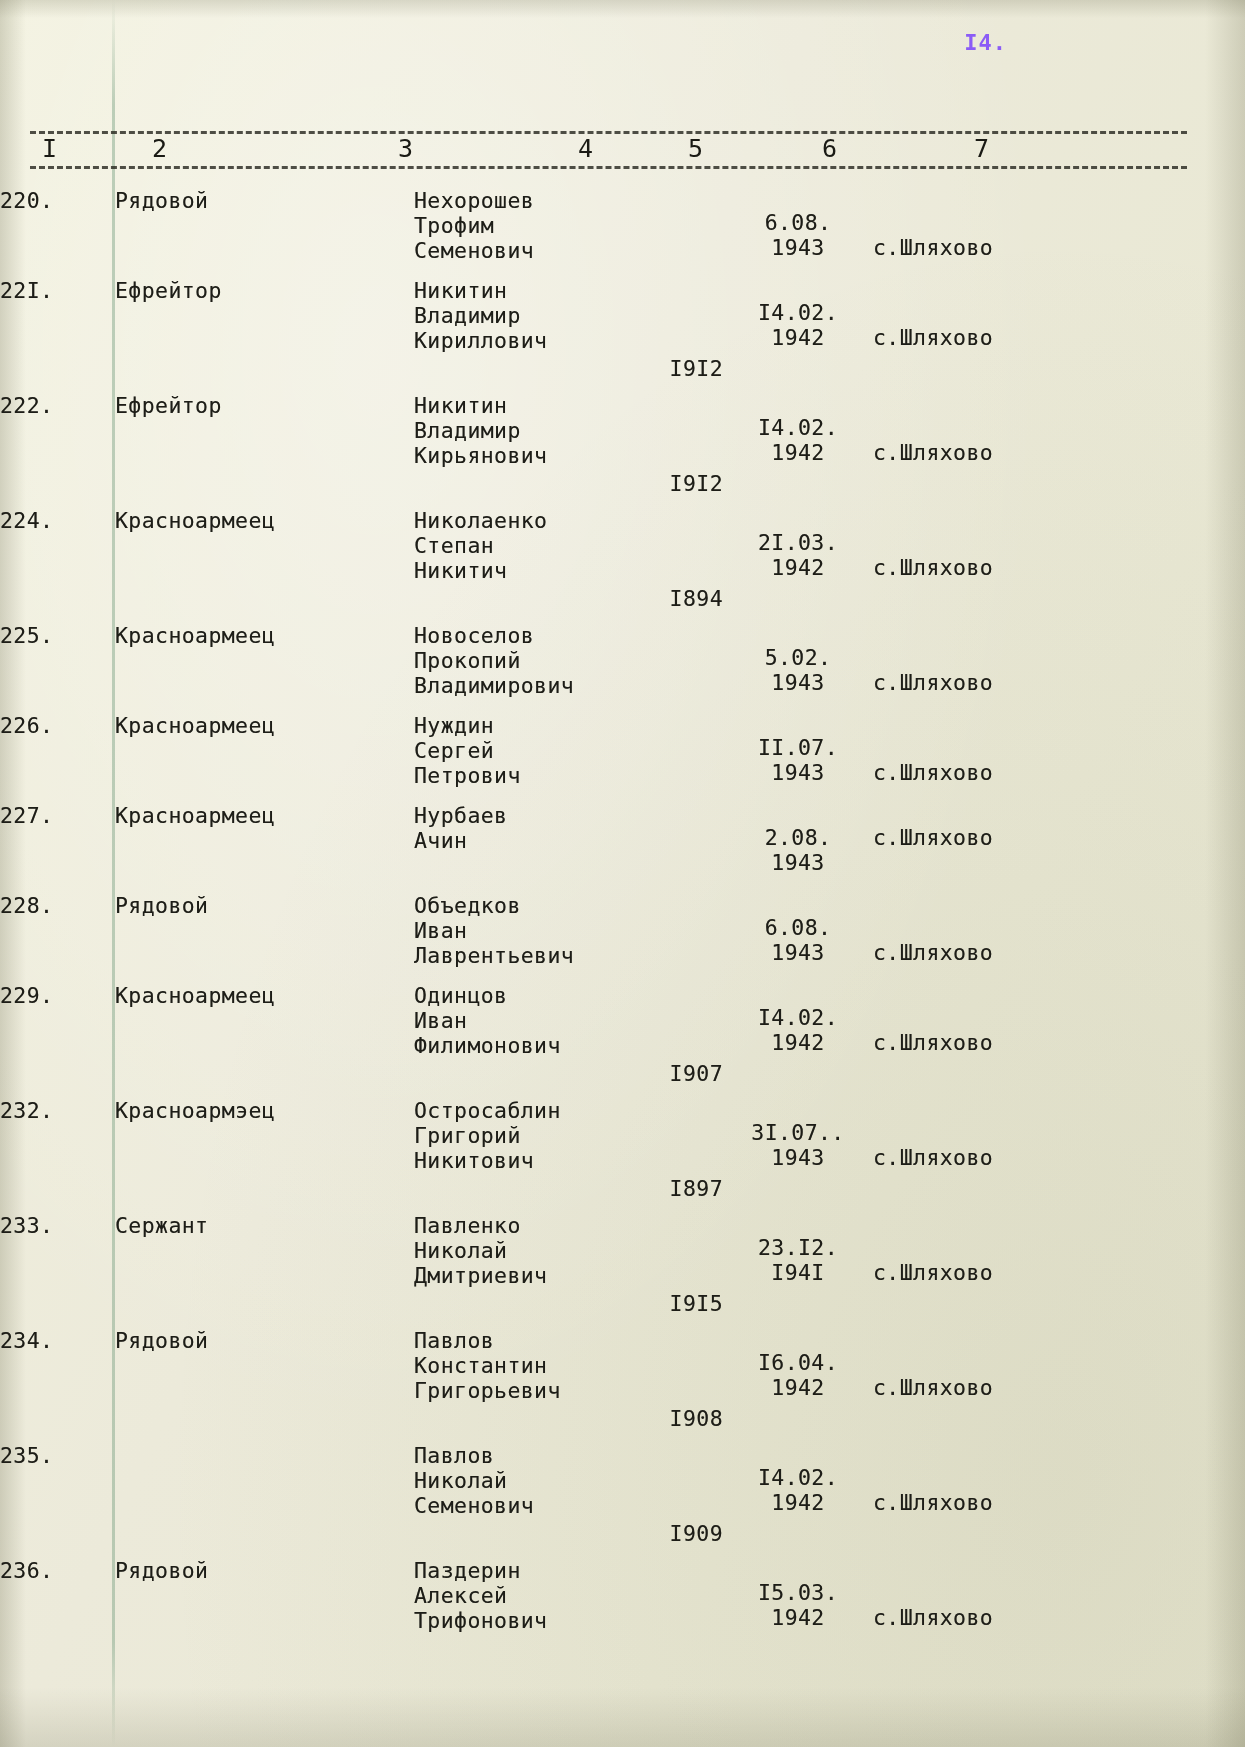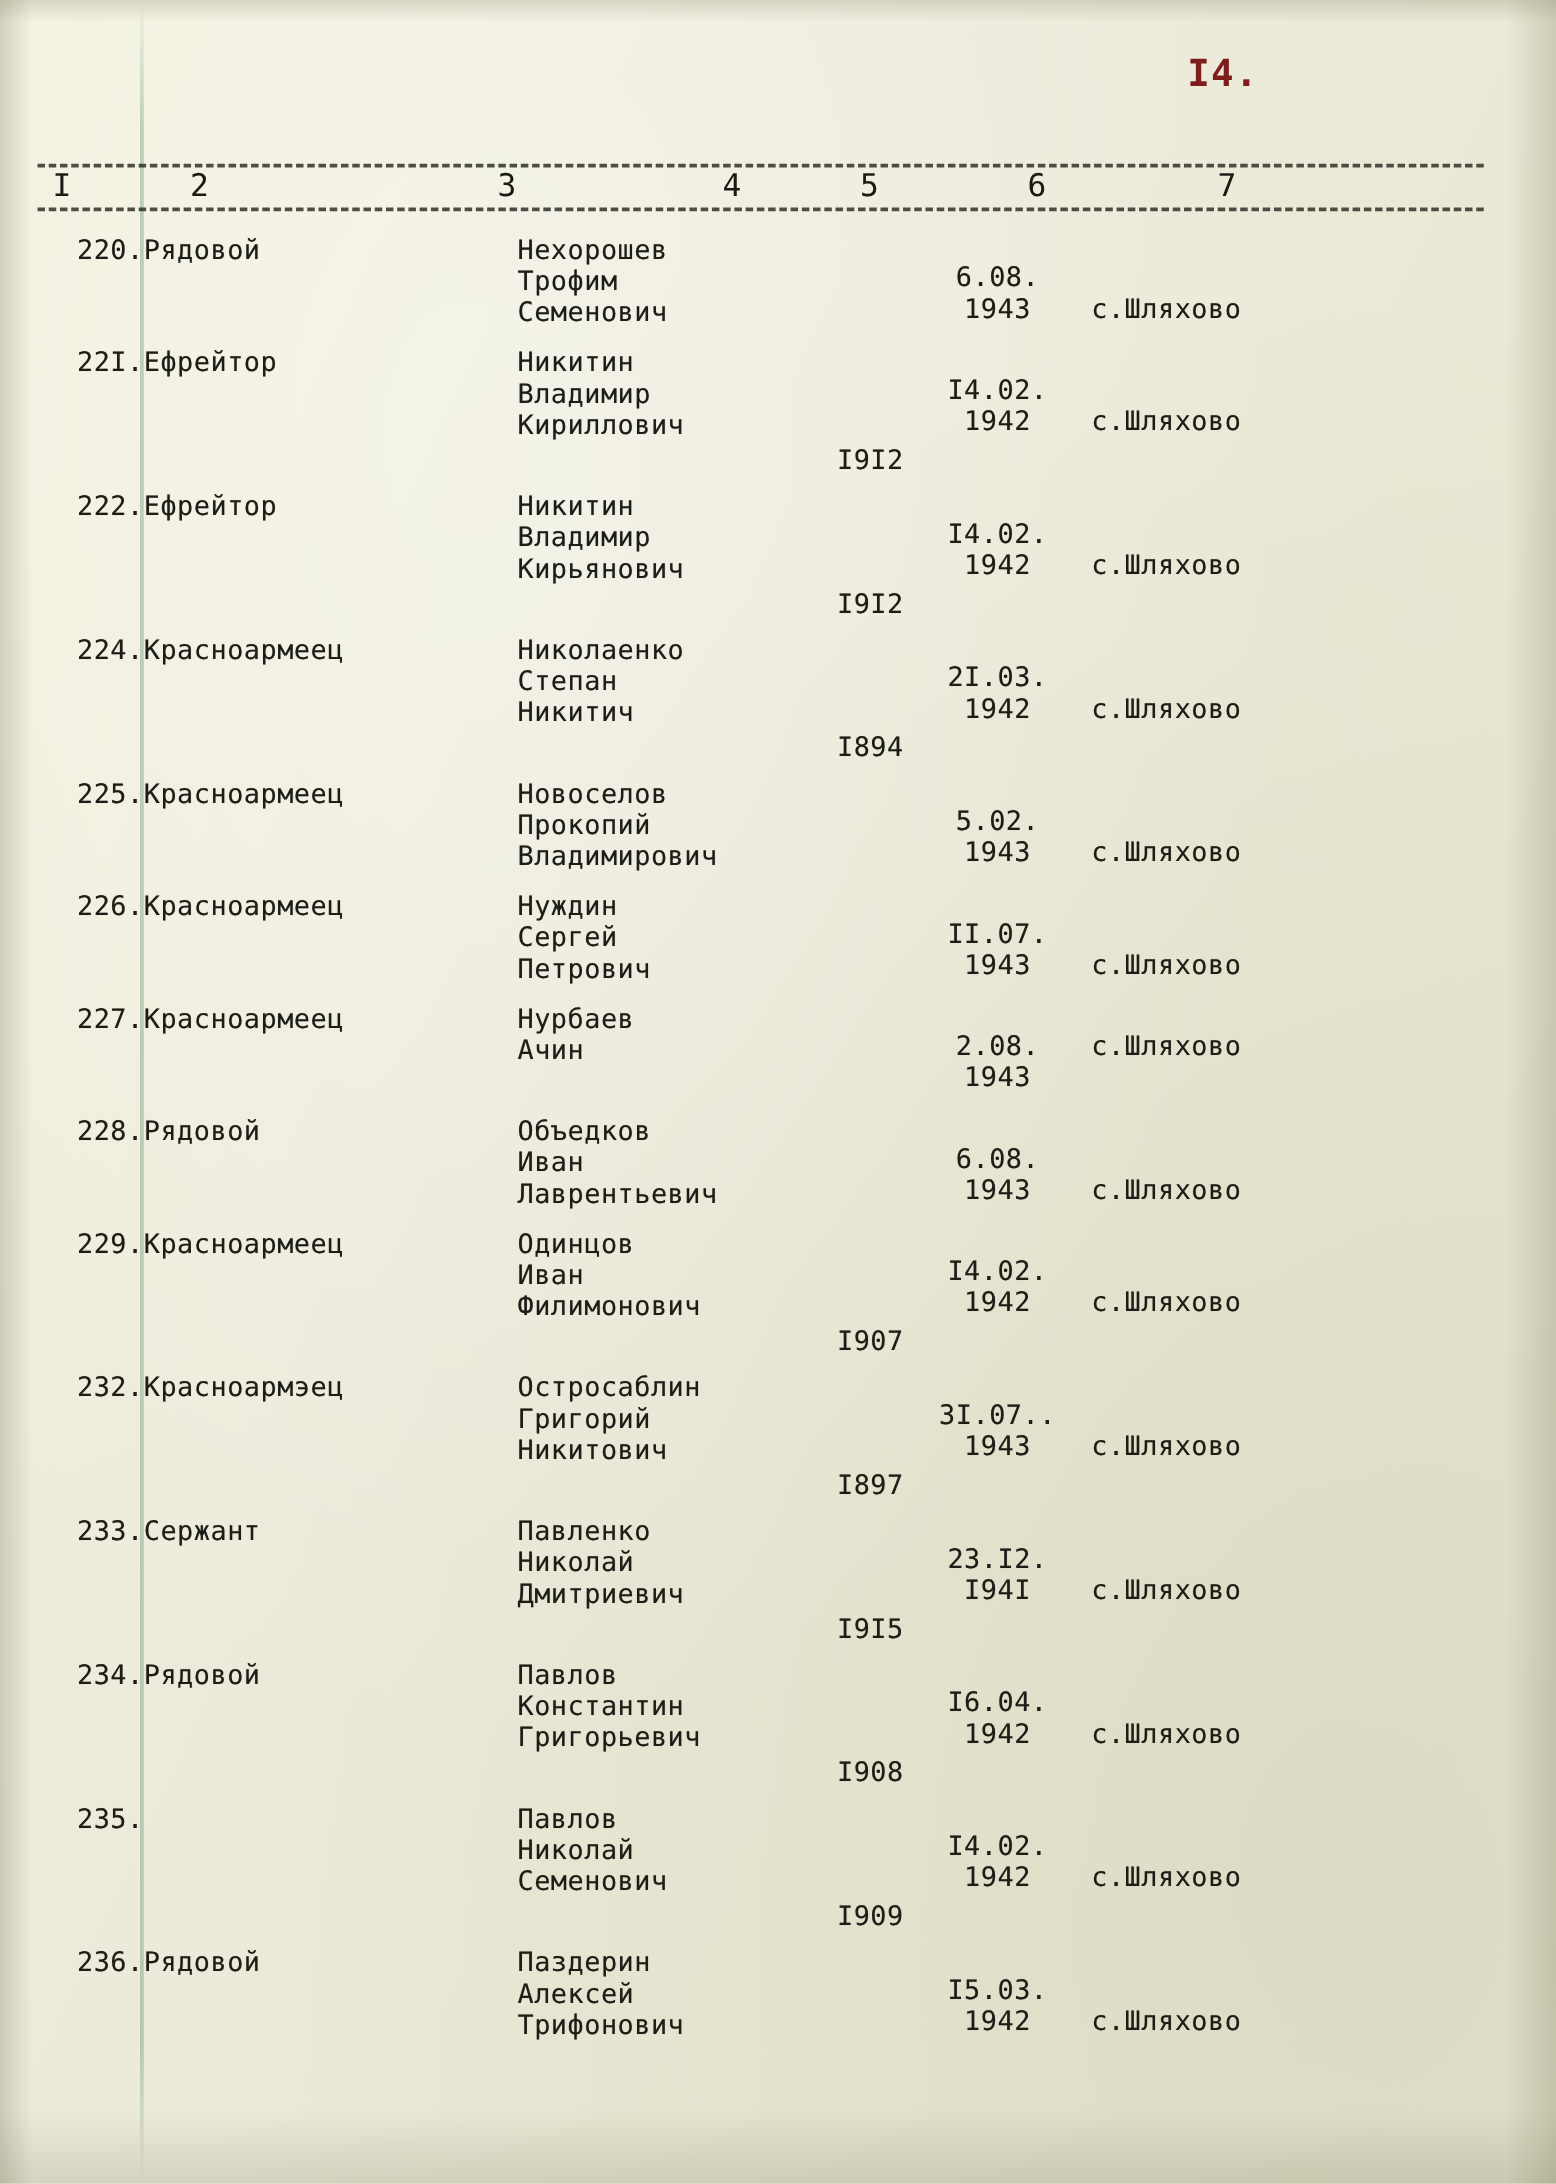--- a/index.html
+++ b/index.html
@@ -54,25 +54,25 @@
   }
 
   .sheet {
     position: absolute;
     inset: 0;
   }
 
   .page-number {
     position: absolute;
     right: 238px;
-    top: 42px;
-    font-size: 30px;
+    top: 30px;
+    font-size: 22px;
     font-weight: bold;
     letter-spacing: 1px;
-    color: #7f1d1d;
+    color: #8b5cf6;
   }
 
   
   .rule {
     position: absolute;
     left: 30px;
     right: 58px;
     height: 0;
     border-top: 3px dashed #2a2a22;
     opacity: 0.82;
@@ -100,21 +100,21 @@
     font-size: 21.5px;
     line-height: 25px;
     letter-spacing: 0.4px;
     padding: 0;
     color: #1d1d17;
   }
   tr.entry td { padding-top: 12px; }
 
   td.c-num {
     width: 115px;
-    text-align: right;
+    text-align: left;
     padding-right: 10px;
     white-space: nowrap;
   }
   td.c-rank {
     width: 252px;
     padding-left: 14px;
     white-space: nowrap;
   }
   td.c-name {
     width: 248px;

